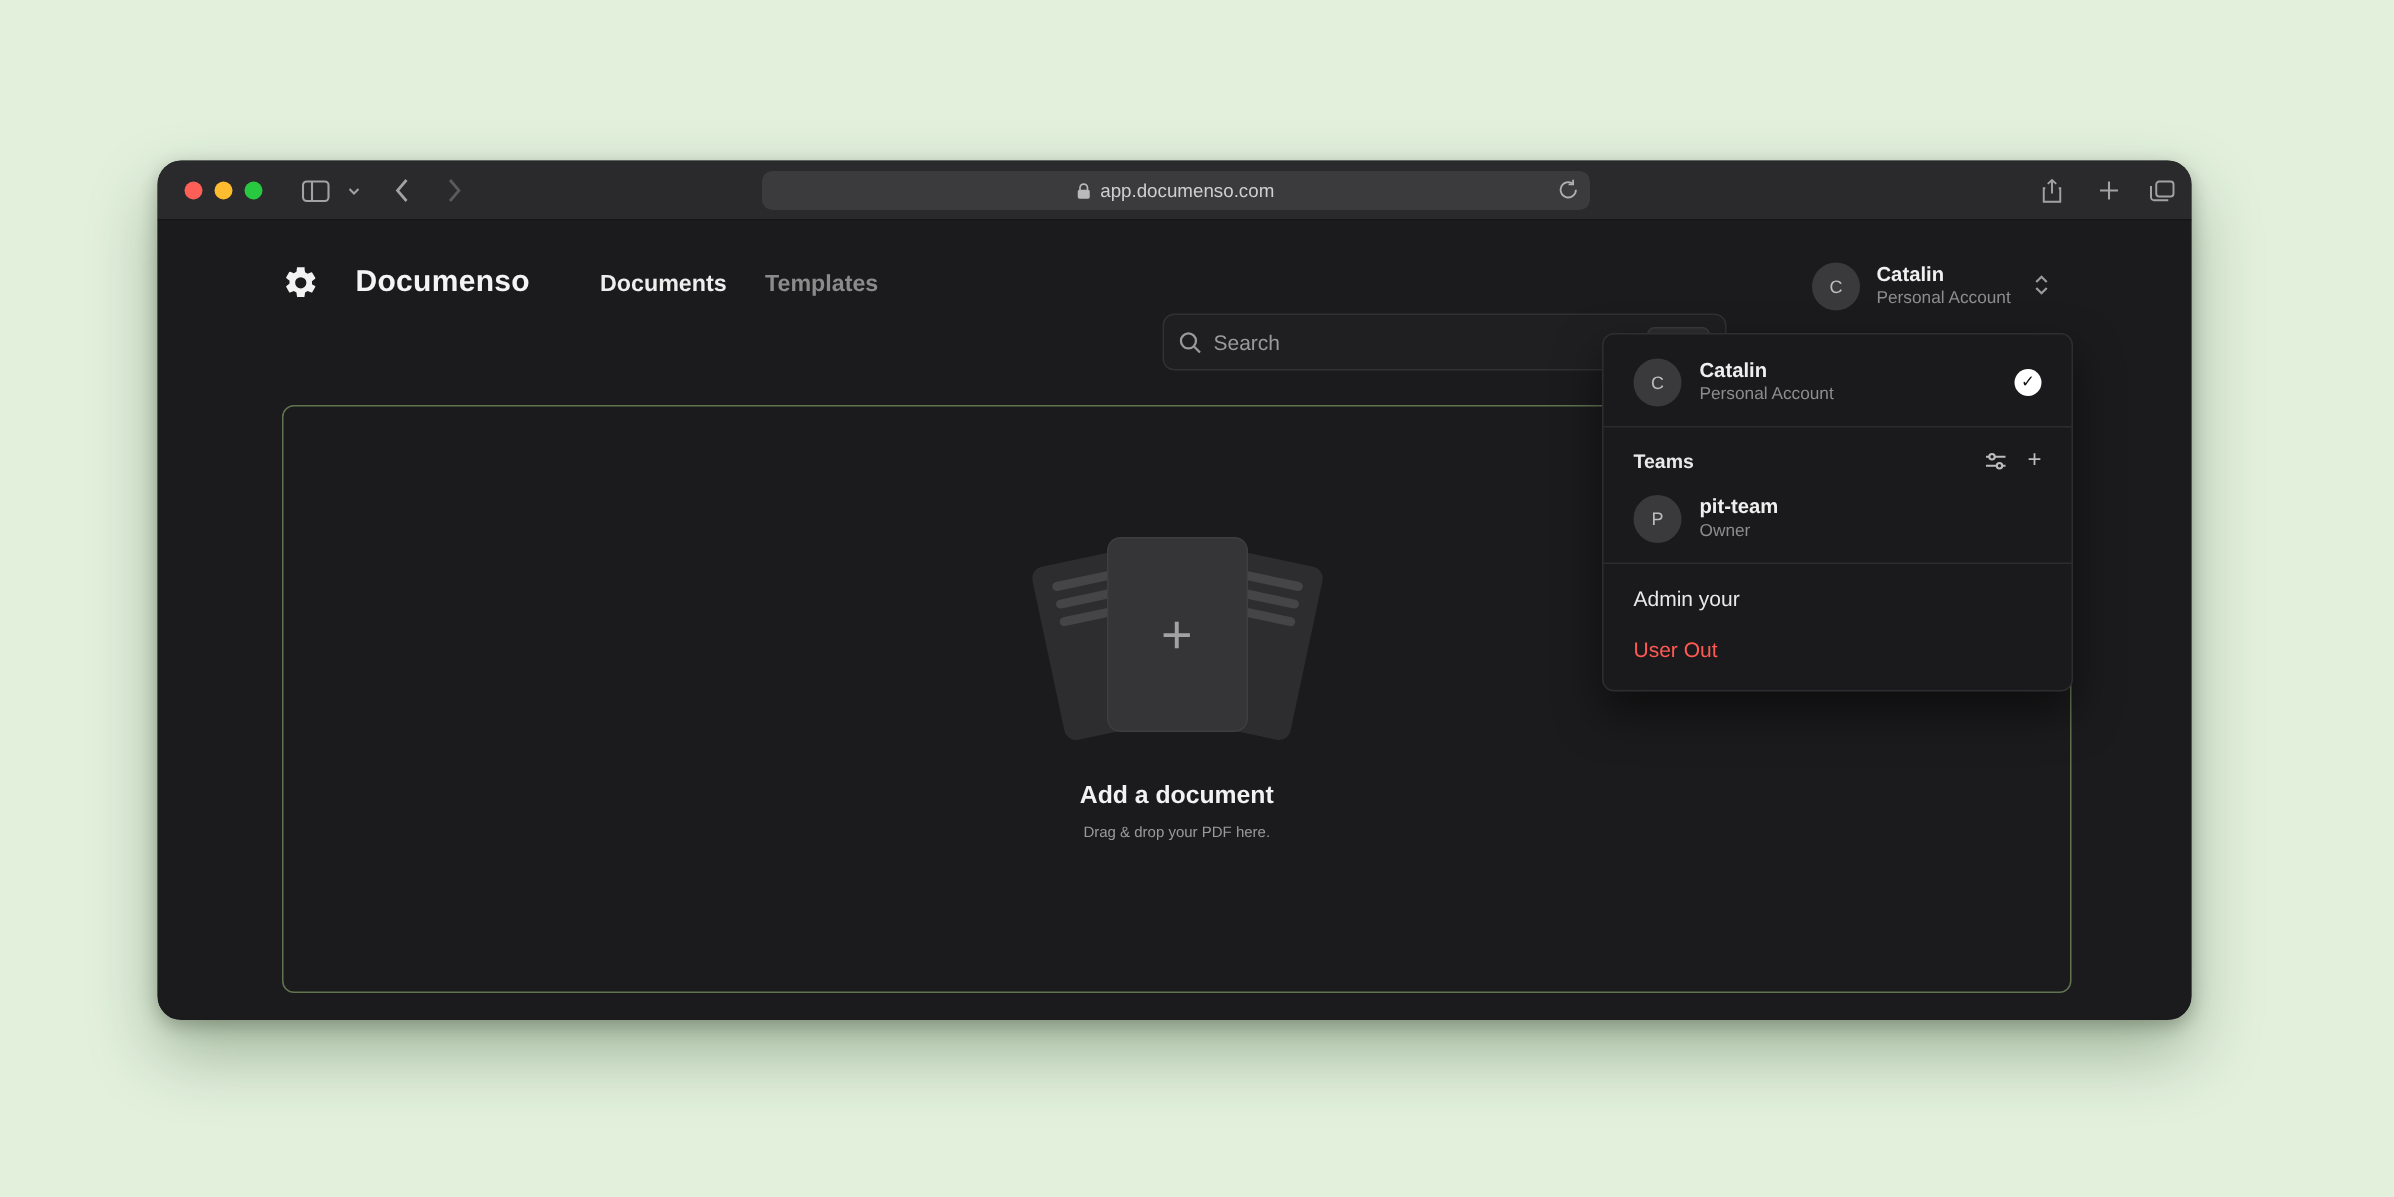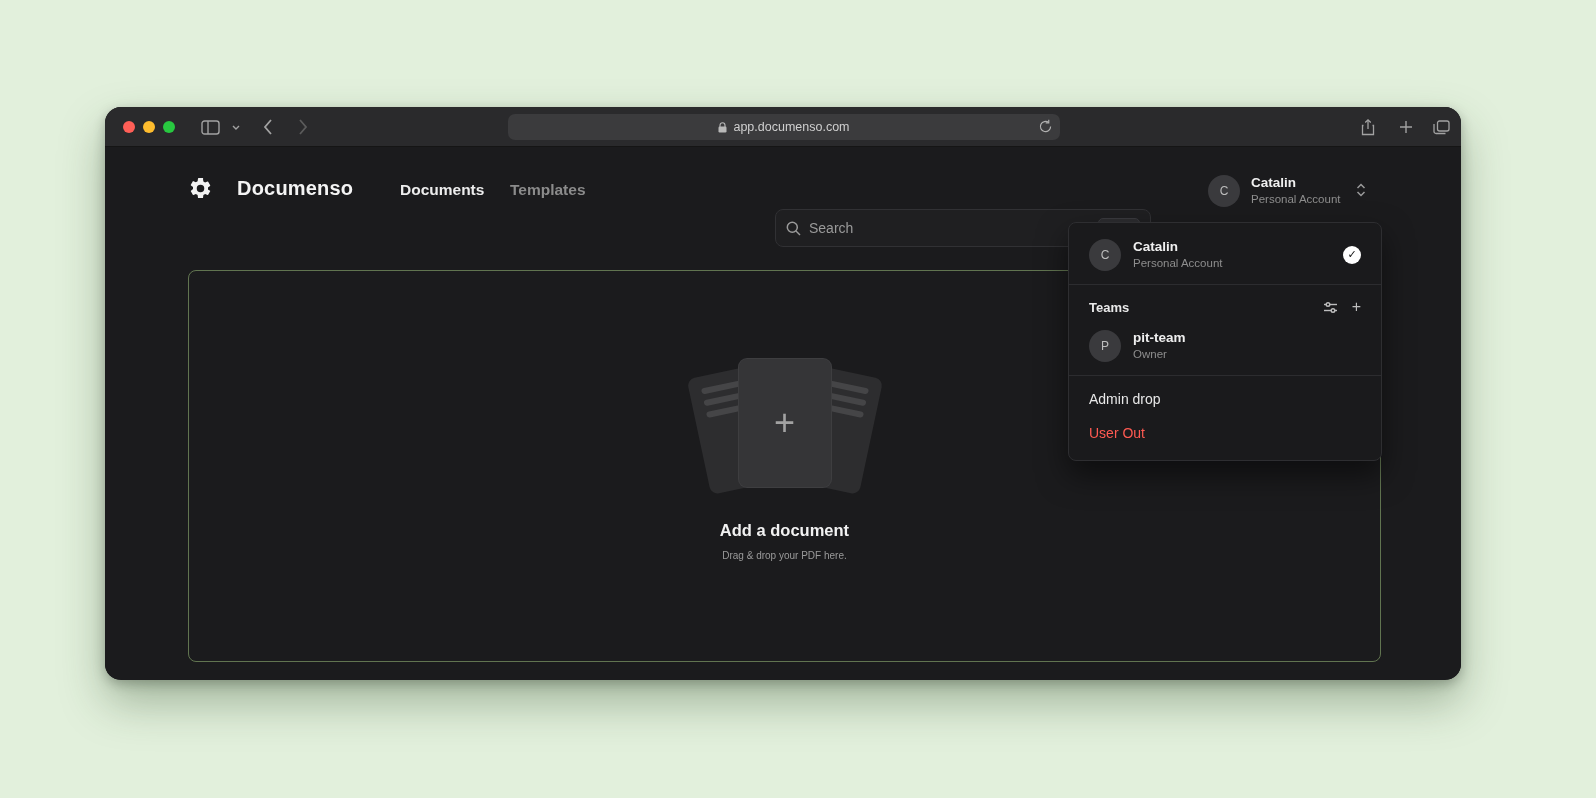--- a/index.html
+++ b/index.html
@@ -286,19 +286,19 @@
         <div class="menu-row">
           <span class="avatar">P</span>
           <span>
             <div class="m-name">pit-team</div>
             <div class="m-sub">Owner</div>
           </span>
         </div>
 
         <div class="menu-divider"></div>
 
-        <div class="menu-link">Admin drop</div>
+        <div class="menu-link">Admin your</div>
         <div class="menu-link danger">User Out</div>
       </div>
 
     </div>
   </div>
 </div>
 
 </body></html>

